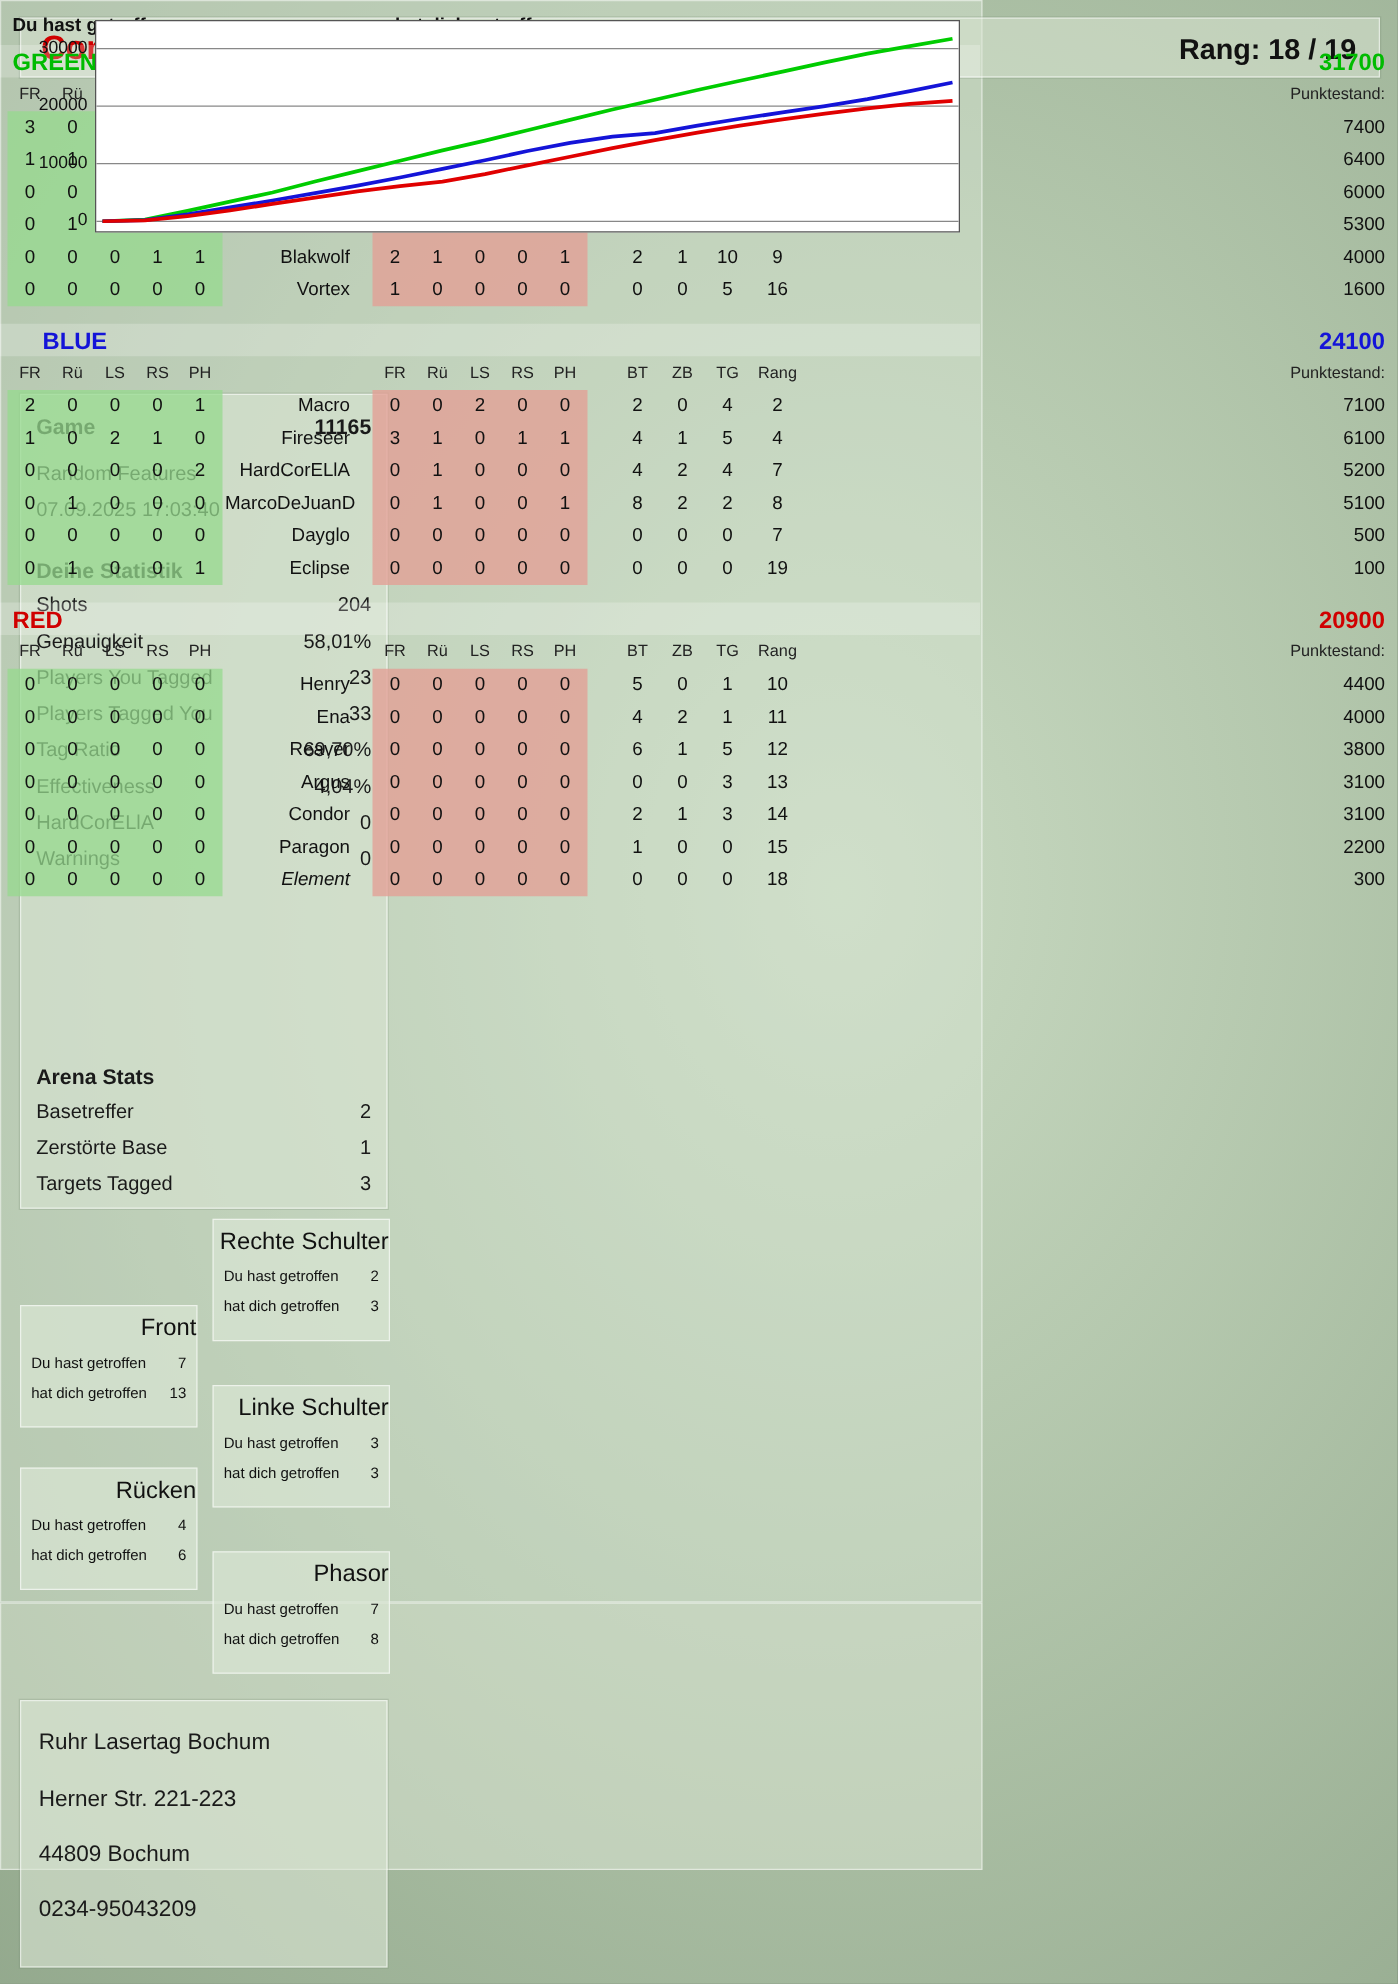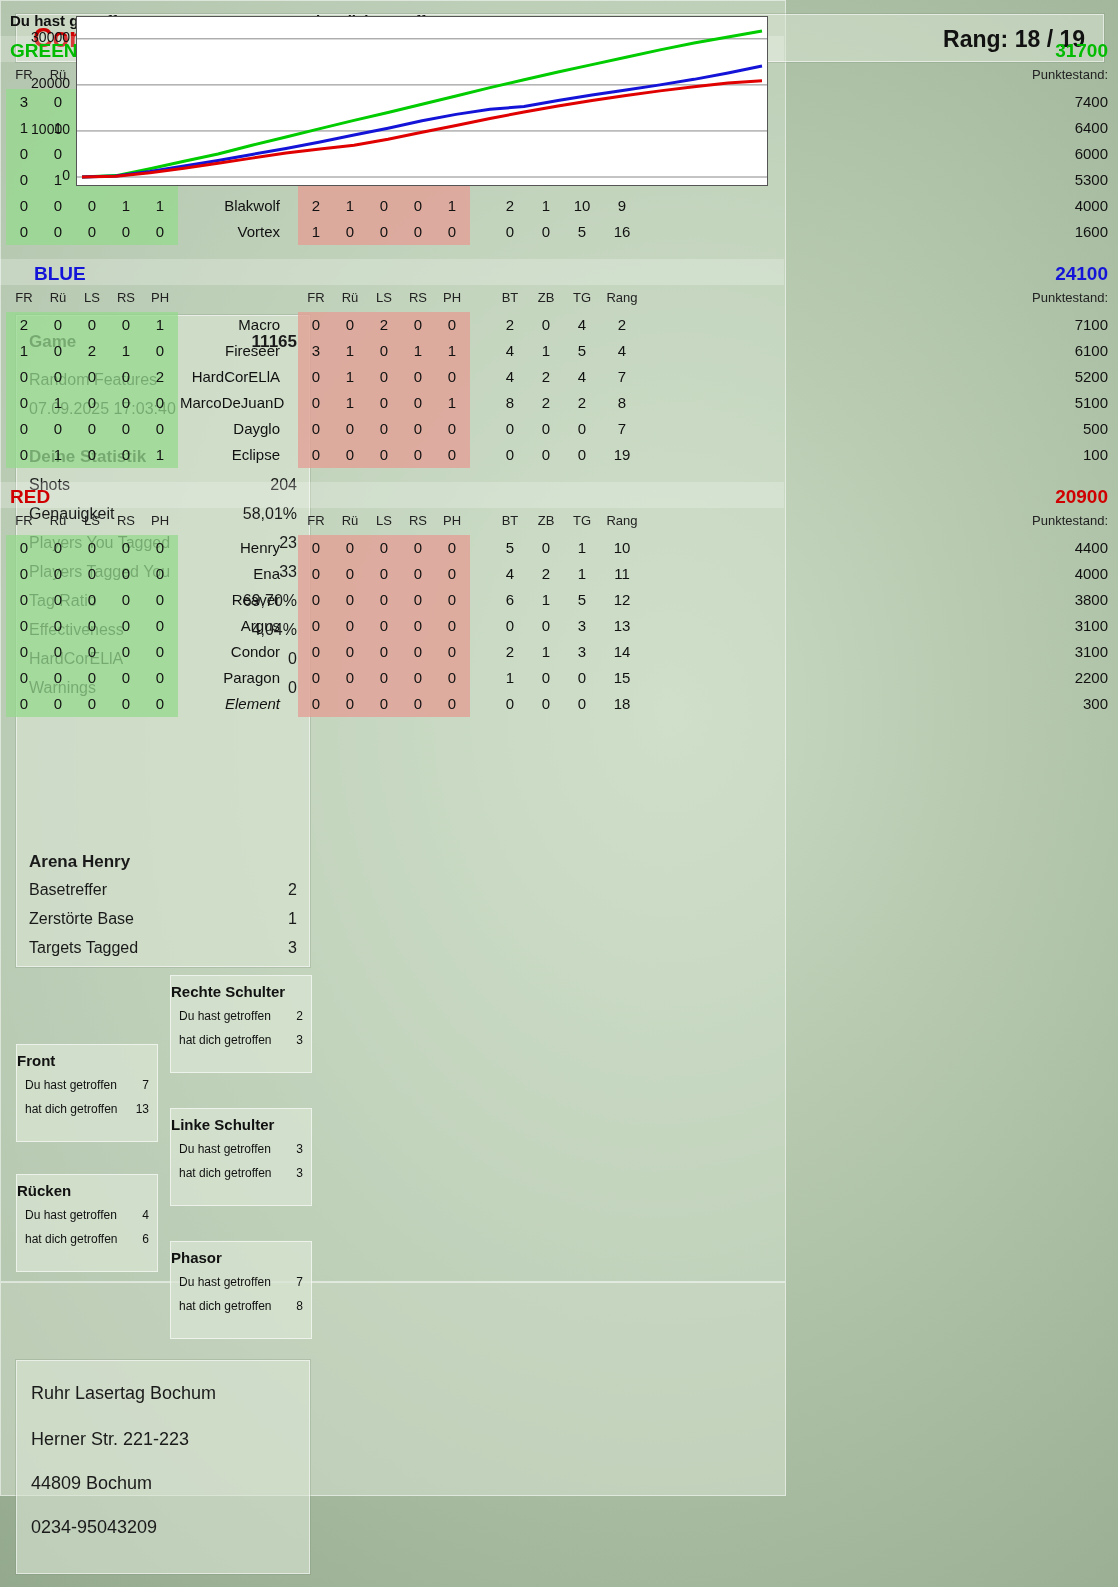--- a/index.html
+++ b/index.html
@@ -84,21 +84,21 @@
 
   
   #stats-panel{left:16px;top:315px;width:292px;height:650px;}
   .sp-row{position:absolute;left:12px;width:268px;font-size:16px;color:#1a1a1a;}
   .sp-row .lbl{float:left;}
   .sp-row .val{float:right;}
   .sp-title{font-weight:bold;font-size:17px;}
 
   
   .zone{position:absolute;background:rgba(216,228,210,0.72);border:1px solid rgba(255,255,255,0.6);}
-  .zone .z-title{text-align:left;font-weight:bold;font-size:15px;color:#111;margin-top:7px;}
+  .zone .z-title{text-align:right;font-weight:normal;font-size:19px;color:#111;margin-top:7px;}
   .zone .z-line{font-size:12px;color:#111;margin:9px 8px 0 8px;position:relative;height:15px;}
   .zone .z-line .zl{position:absolute;left:0;}
   .zone .z-line .zv{position:absolute;right:0;}
 
   #zone-front{left:16px;top:1044px;width:140px;height:96px;}
   #zone-ruecken{left:16px;top:1174px;width:140px;height:96px;}
   #zone-rs{left:170px;top:975px;width:140px;height:96px;}
   #zone-ls{left:170px;top:1108px;width:140px;height:96px;}
   #zone-phasor{left:170px;top:1241px;width:140px;height:96px;}
 
@@ -176,21 +176,21 @@
       </div>
     <div class="sp-row" style="top:334px;">
         <span class="lbl">HardCorELlA</span>
         <span class="val">0</span>
       </div>
     <div class="sp-row" style="top:363px;">
         <span class="lbl">Warnings</span>
         <span class="val">0</span>
       </div>
 
-    <div class="sp-row sp-title" style="top:536px;">Arena Henry</div>
+    <div class="sp-row sp-title" style="top:536px;">Arena Stats</div>
     <div class="sp-row" style="top:565px;">
         <span class="lbl">Basetreffer</span>
         <span class="val">2</span>
       </div>
     <div class="sp-row" style="top:594px;">
         <span class="lbl">Zerstörte Base</span>
         <span class="val">1</span>
       </div>
     <div class="sp-row" style="top:623px;">
         <span class="lbl">Targets Tagged</span>

